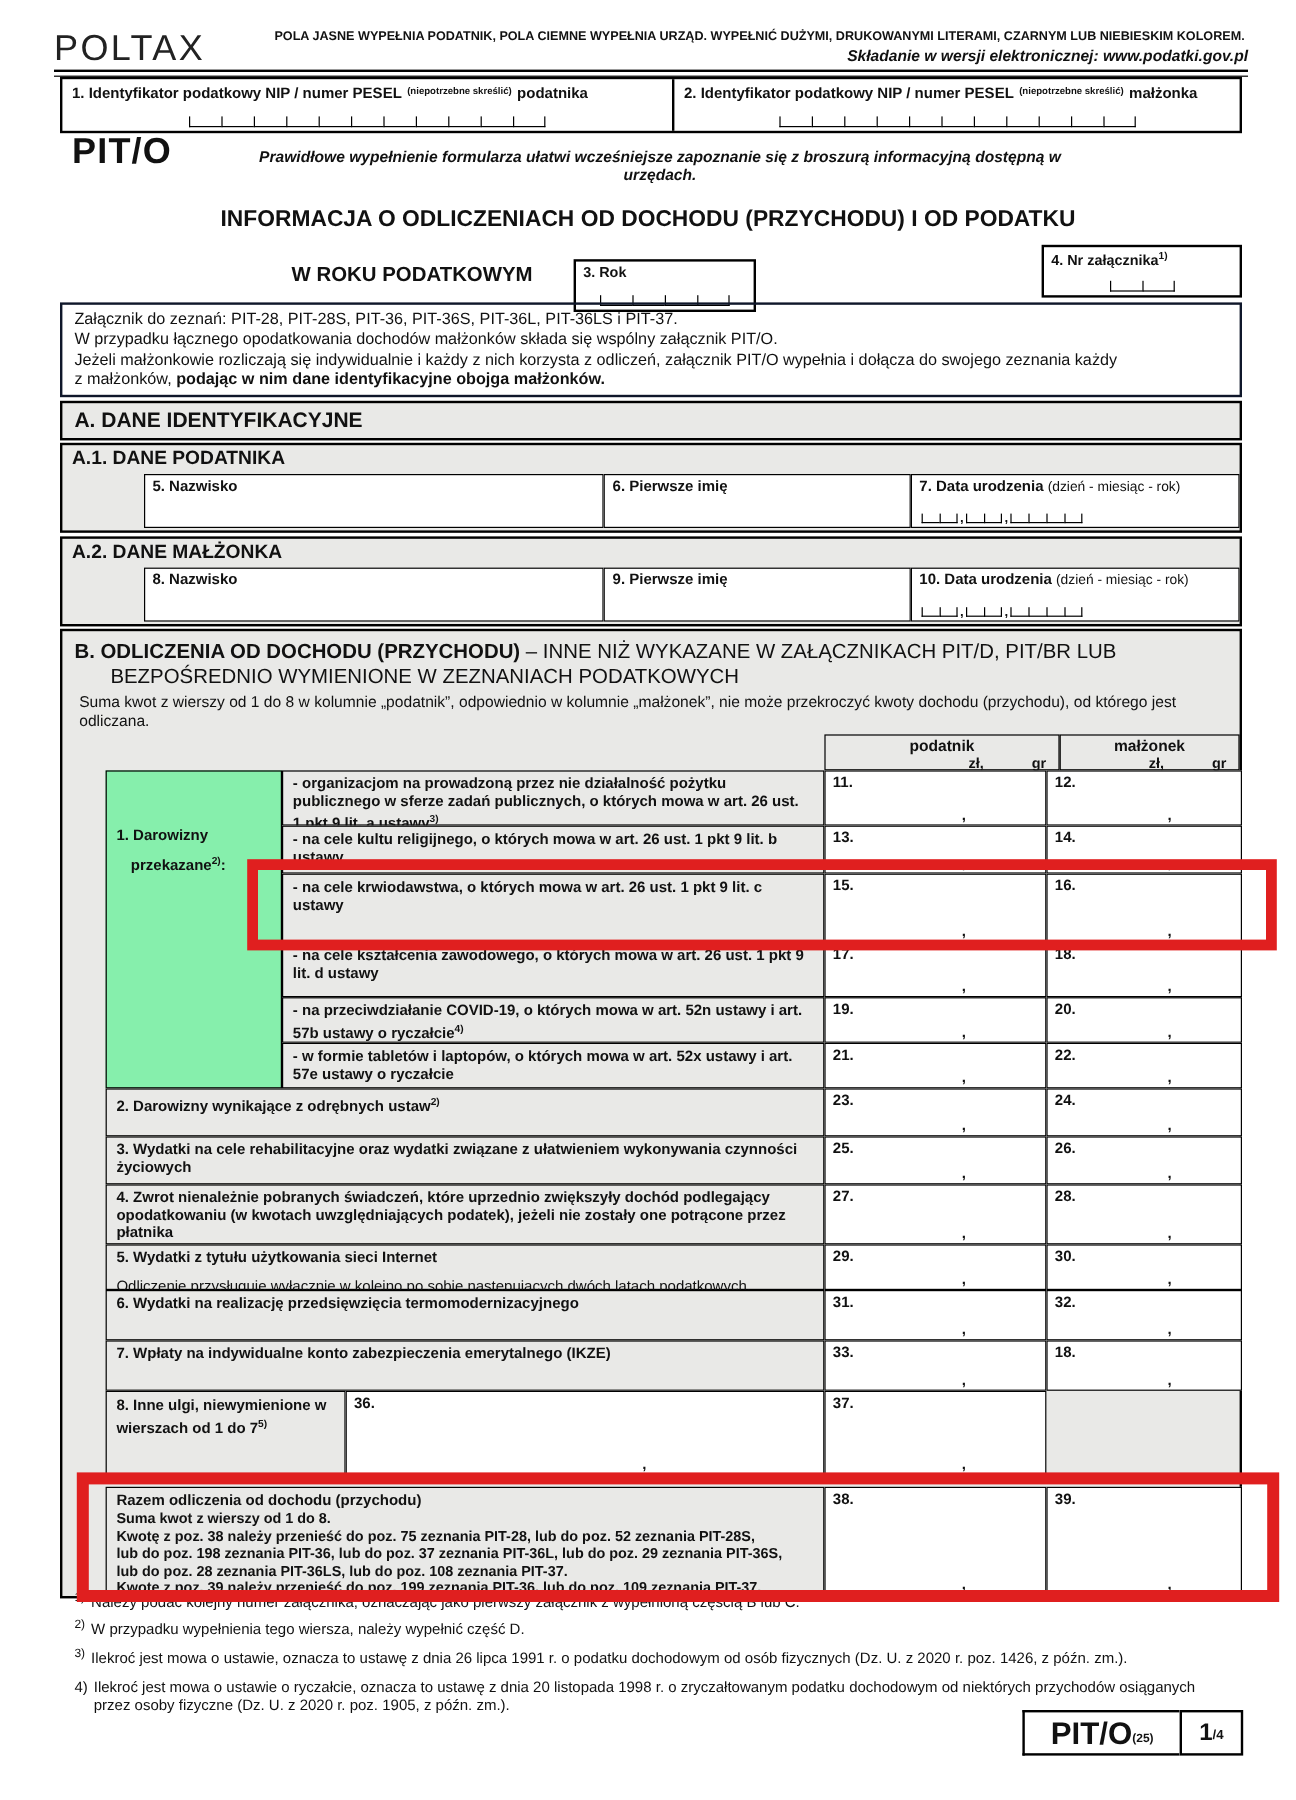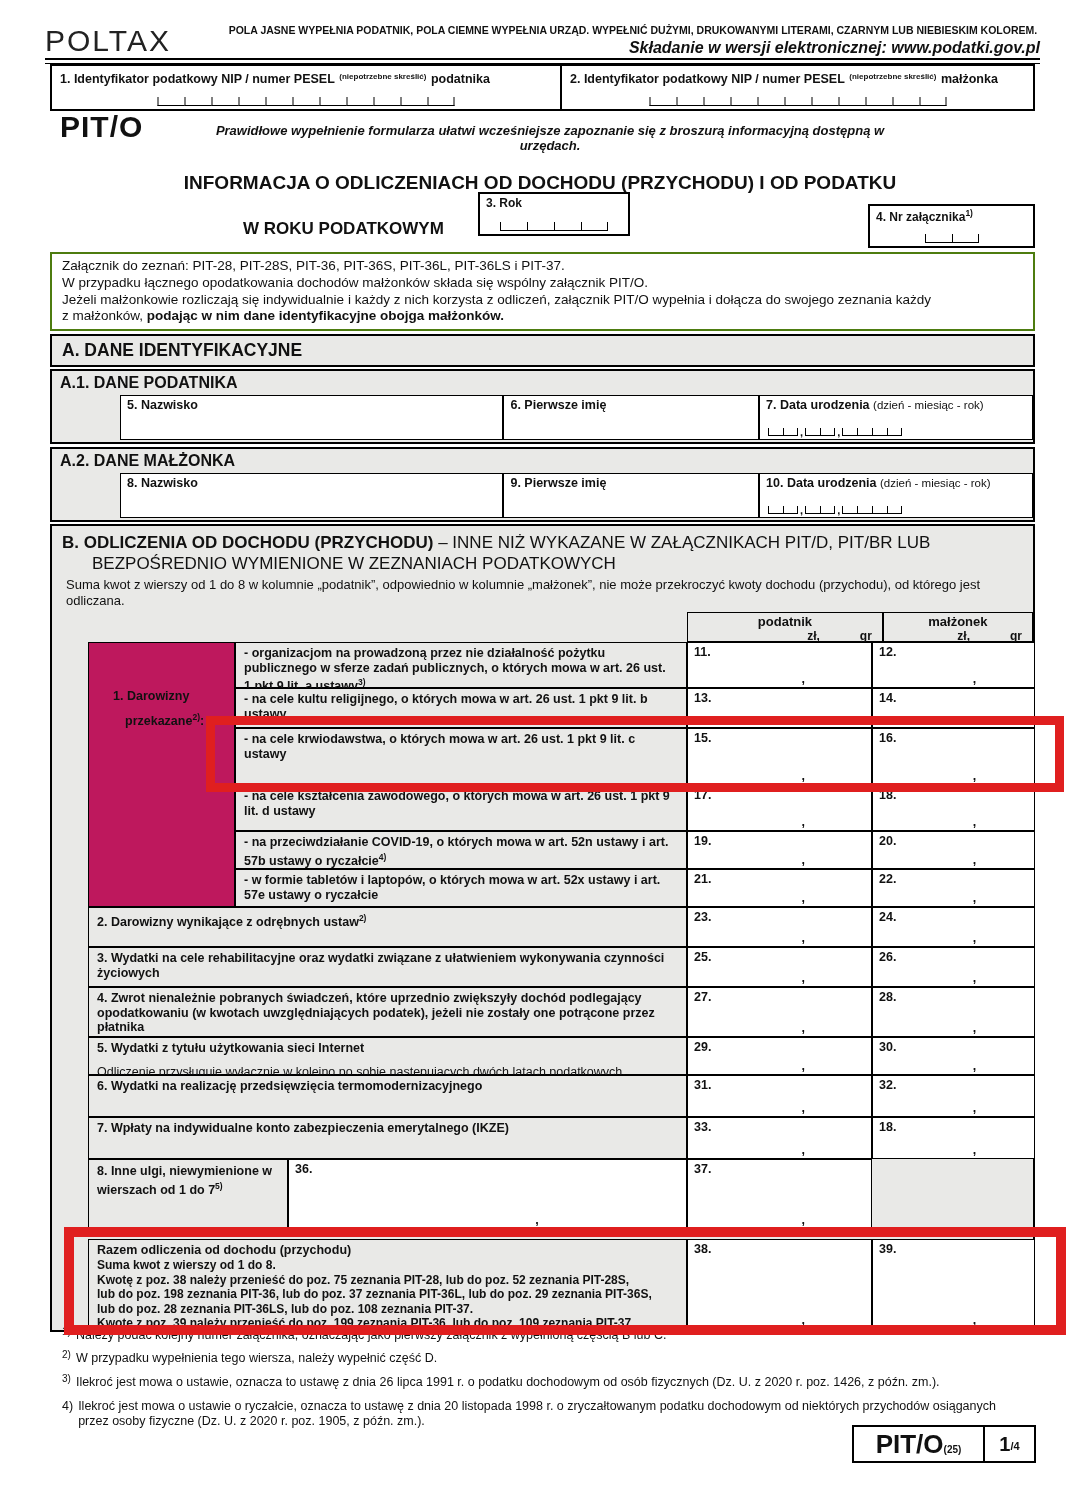--- a/index.html
+++ b/index.html
@@ -4,21 +4,21 @@
 <style>
   * { box-sizing: border-box; margin: 0; padding: 0; }
   body { background:#fff; font-family:"Liberation Sans", sans-serif; color:#111; }
   .page { position:relative; width:1080px; height:1500px; background:#fff; overflow:hidden; }
 
   
   .brand-row { position:absolute; left:45px; top:24px; width:995px; display:flex; }
   .logo { font-size:30px; letter-spacing:2px; color:#222; font-weight:400; }
   .notices { flex:1; padding-left:55px; }
   .notice1 { font-size:10.5px; font-weight:bold; text-align:center; line-height:13px; }
-  .notice2 { font-size:16px; font-weight:bold; font-style:italic; text-align:right; margin-top:2px; }
+  .notice2 { font-size:13px; font-weight:bold; font-style:italic; text-align:right; margin-top:2px; }
   .dbl-rule { position:absolute; left:45px; top:58px; width:995px; height:6px;
               border-top:2.5px solid #000; border-bottom:1.5px solid #000; }
 
   
   .nip-row { position:absolute; left:50px; top:64px; width:985px; height:47px; display:flex; border:2px solid #000; }
   .nip-box { padding:3px 6px 2px 8px; position:relative; }
   .nip-box.left { width:510px; border-right:2px solid #000; }
   .nip-box.right { flex:1; }
   .fld-label { font-size:12.5px; font-weight:bold; }
   .tiny-sup { font-size:8px; font-weight:bold; vertical-align:4px; }
@@ -26,27 +26,27 @@
   .comb-cell { width:27px; height:9px; border-left:1.5px solid #000; border-bottom:1.5px solid #000; }
   .comb .comb-cell:last-child { border-right:1.5px solid #000; }
   .nip-comb { position:absolute; left:50%; transform:translateX(-50%); bottom:3px; }
 
   
   .pit-code { position:absolute; left:60px; top:110px; font-size:30px; font-weight:bold; letter-spacing:1px; }
   .hint { position:absolute; left:190px; top:123px; width:720px; font-size:13px; font-weight:bold; font-style:italic; text-align:center; }
   .main-title { position:absolute; left:0; top:172px; width:1080px; text-align:center; font-size:19px; font-weight:bold; }
   .subtitle { position:absolute; left:243px; top:219px; font-size:17px; font-weight:bold; }
   .small-box { position:absolute; border:2px solid #000; height:44px; background:#fff; padding:2px 6px; }
-  .box-rok { left:478px; top:192px; width:152px; }
+  .box-rok { left:478px; top:216px; width:152px; }
   .box-zal { left:868px; top:204px; width:167px; }
   .box-label { font-size:12px; font-weight:bold; }
   .box-comb { position:absolute; left:50%; transform:translateX(-50%); bottom:3px; }
 
   
-  .intro-box { position:absolute; left:50px; top:252px; width:985px; border:2px solid #4d7c0f; padding:4px 10px; }
+  .intro-box { position:absolute; left:50px; top:252px; width:985px; border:2px solid #0f172a; padding:4px 10px; }
   .intro-box p { font-size:13.5px; line-height:16.8px; }
   .bold { font-weight:bold; }
 
   
   .sec-bar { border:2px solid #000; background:#e9e9e7; font-weight:bold; padding:4px 0 4px 10px; }
   .a-bar { position:absolute; left:50px; top:334px; width:985px; font-size:17.5px; }
   .a-block { position:absolute; left:50px; width:985px; border:2px solid #000; background:#e9e9e7; }
   .a1 { top:369px; height:75px; }
   .a2 { top:447px; height:75px; }
   .a-title { font-size:16px; font-weight:bold; padding:3px 0 3px 8px; }
@@ -69,21 +69,21 @@
   .hdr-cell .units { display:flex; justify-content:flex-end; gap:40px; padding-right:10px; font-size:12px; font-weight:bold; }
   .hc1 { width:210px; } .hc2 { width:161px; }
 
   .b-grid { display:grid; margin-left:36px; width:947px;
             grid-template-columns:147px 452px 185px 163px;
             grid-template-rows:46px 40px 57px 46px 38px 38px 40px 40px 50px 38px 42px 42px; }
   .row8-grid { display:grid; margin-left:36px; width:947px; grid-template-columns:200px 399px 185px 163px; grid-template-rows:70px; }
   .total-grid { display:grid; margin-left:36px; width:947px; margin-top:10px; grid-template-columns:599px 185px 163px; grid-template-rows:90px; }
 
   .cell { border:1px solid #000; }
-  .g-label { background:#be185d; font-size:12.5px; font-weight:bold; padding:46px 4px 0 24px; line-height:15px; }
+  .g-label { background:#86efac; font-size:12.5px; font-weight:bold; padding:46px 4px 0 8px; line-height:15px; }
   .g-label8 { background:#e9e9e7; font-size:12.5px; font-weight:bold; padding:4px 6px 0 8px; line-height:15px; }
   .g-desc { background:#e9e9e7; font-size:12.5px; font-weight:bold; padding:3px 10px 0 8px; line-height:14.5px; }
   .g-desc .subnote { font-weight:normal; font-size:12.5px; margin-top:9px; }
   .g-amt { background:#fff; position:relative; font-size:12.5px; font-weight:bold; padding:2px 4px 0 6px; }
   .g-amt .comma { position:absolute; left:62%; bottom:1px; font-weight:bold; }
   .indent2 { margin-left:12px; margin-top:6px; }
   .ssup { font-size:8.5px; vertical-align:5px; font-weight:bold; }
   .t-title { font-size:12.5px; font-weight:bold; line-height:15px; }
   .t-line { font-size:12px; font-weight:bold; line-height:14.6px; }
   .g-total { background:#e9e9e7; padding:3px 8px 0 8px; }

